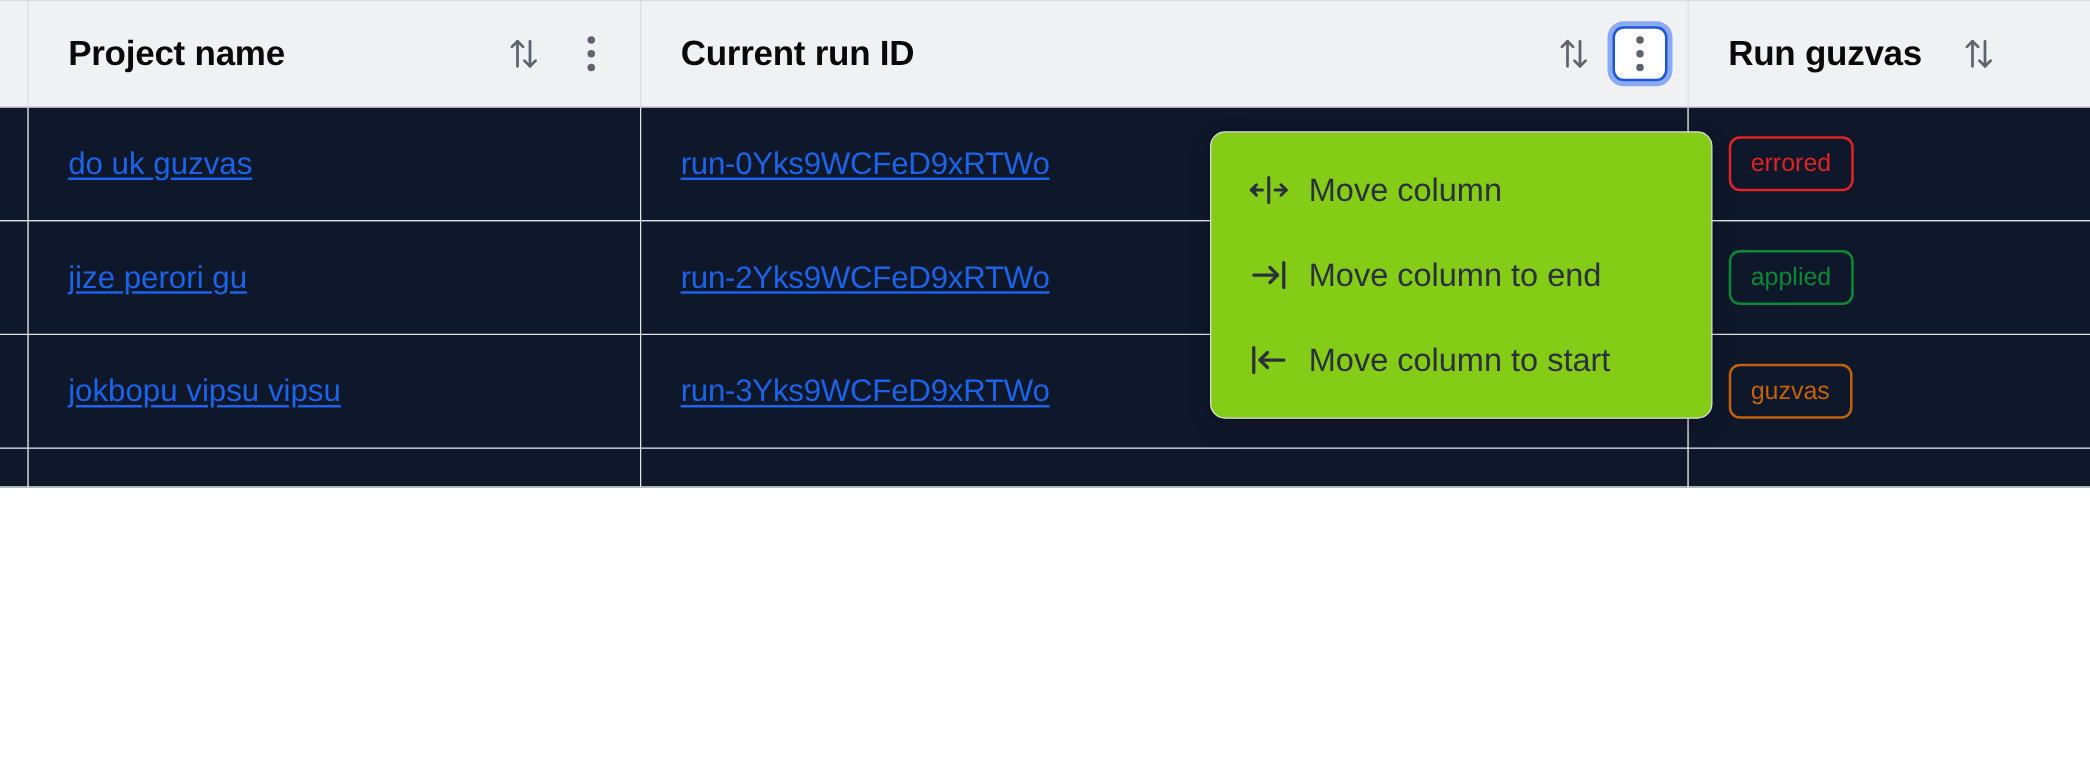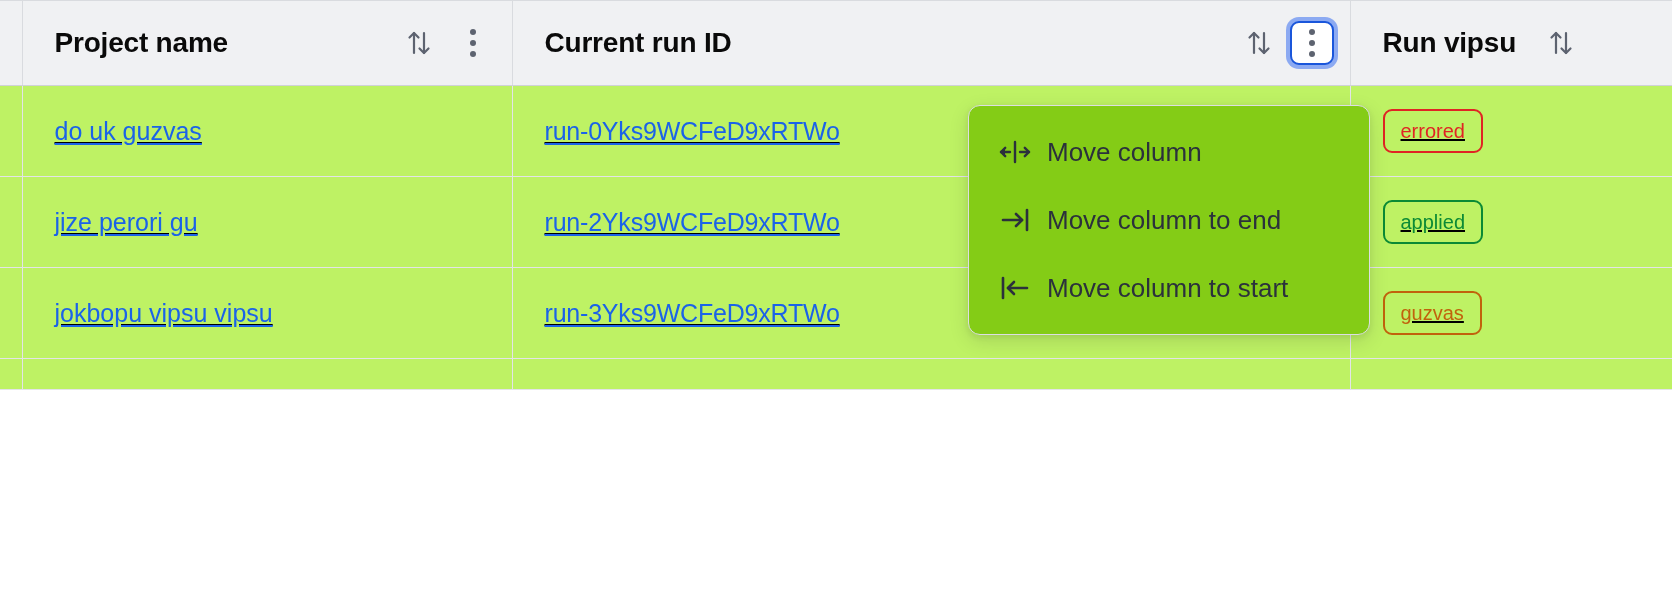--- a/index.html
+++ b/index.html
@@ -97,23 +97,22 @@
     border-radius: 50%;
     background: #5d6370;
   }
 
   
   tbody td {
     height: 90px;
     padding: 0;
     border-bottom: 1px solid #e3e4e8;
     border-right: 1px solid #e3e4e8;
-    background: #bef264;
+    background: #0f172a;
     vertical-align: middle;
-    text-decoration: underline;
   }
   tbody td.gutter-cell { border-right: 1px solid #e3e4e8; }
 
   .cell-inner {
     display: flex;
     align-items: center;
     height: 90px;
     padding: 0 16px 0 32px;
     box-sizing: border-box;
   }
@@ -246,21 +245,21 @@
                   <i></i>
                   <i></i>
                   <i></i>
                 </span>
             </button>
           </div>
         </th>
 
         <th>
           <div class="head-inner">
-            <span class="head-title">Run vipsu</span>
+            <span class="head-title">Run guzvas</span>
             <button class="icon-btn sort" style="margin-left:22px">
               <svg width="26" height="30" viewBox="0 0 26 30" aria-hidden="true">
                 <g stroke="#5d6370" stroke-width="2.2" fill="none" stroke-linecap="round" stroke-linejoin="round">
                   <path d="M8 25 L8 5"></path>
                     <path d="M3.5 9.5 L8 5 L12.5 9.5"></path>
                   <path d="M18 5 L18 25"></path>
                     <path d="M13.5 20.5 L18 25 L22.5 20.5"></path>
                 </g>
               </svg>
             </button>

